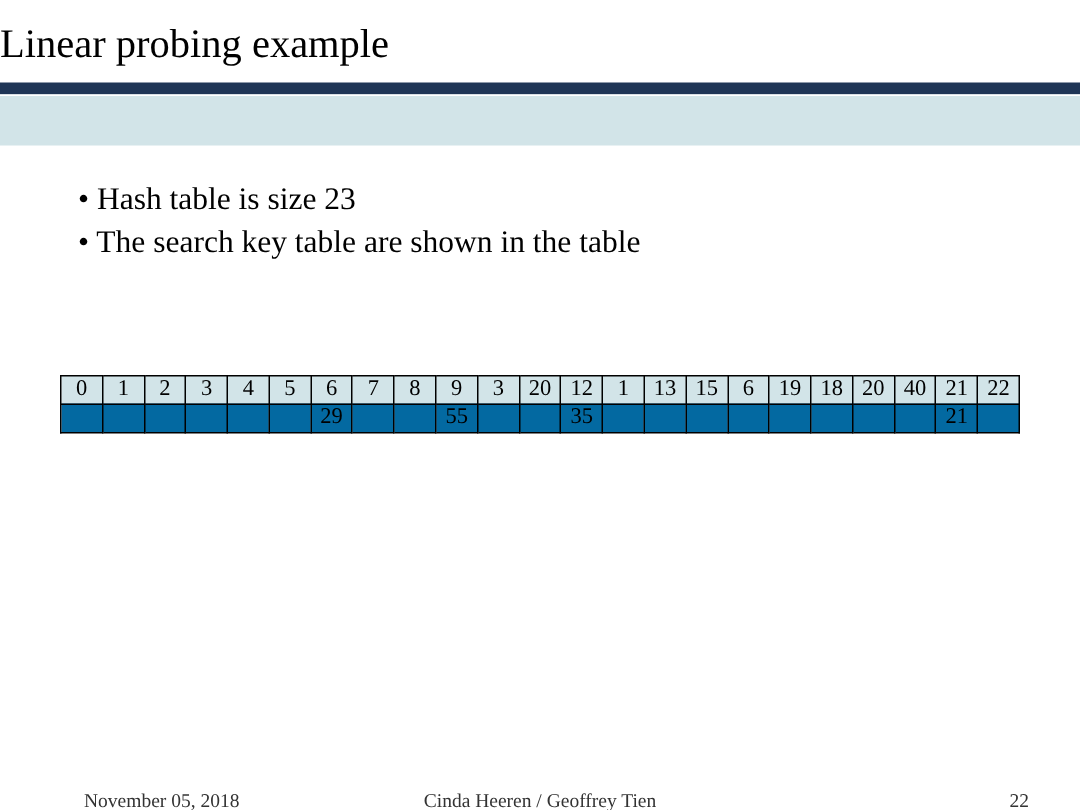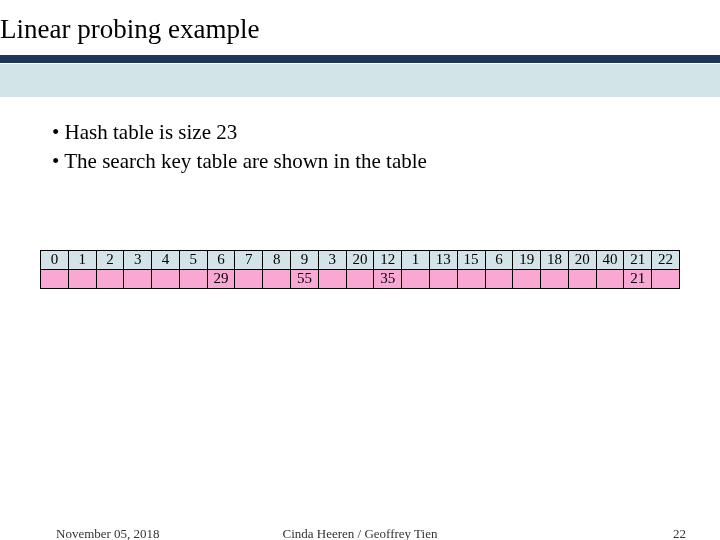--- a/index.html
+++ b/index.html
@@ -59,21 +59,21 @@
     text-align: center;
     font-size: 15px;
     height: 19px;
     padding: 0;
     vertical-align: middle;
   }
   .idx-row td {
     background: #d2e4e8;
   }
   .val-row td {
-    background: #f9a8d4;
+    background: #0369a1;
   }
   .footer {
     position: absolute;
     bottom: 14px;
     left: 0;
     width: 100%;
     font-size: 13px;
     color: #333;
   }
   .footer-date {

